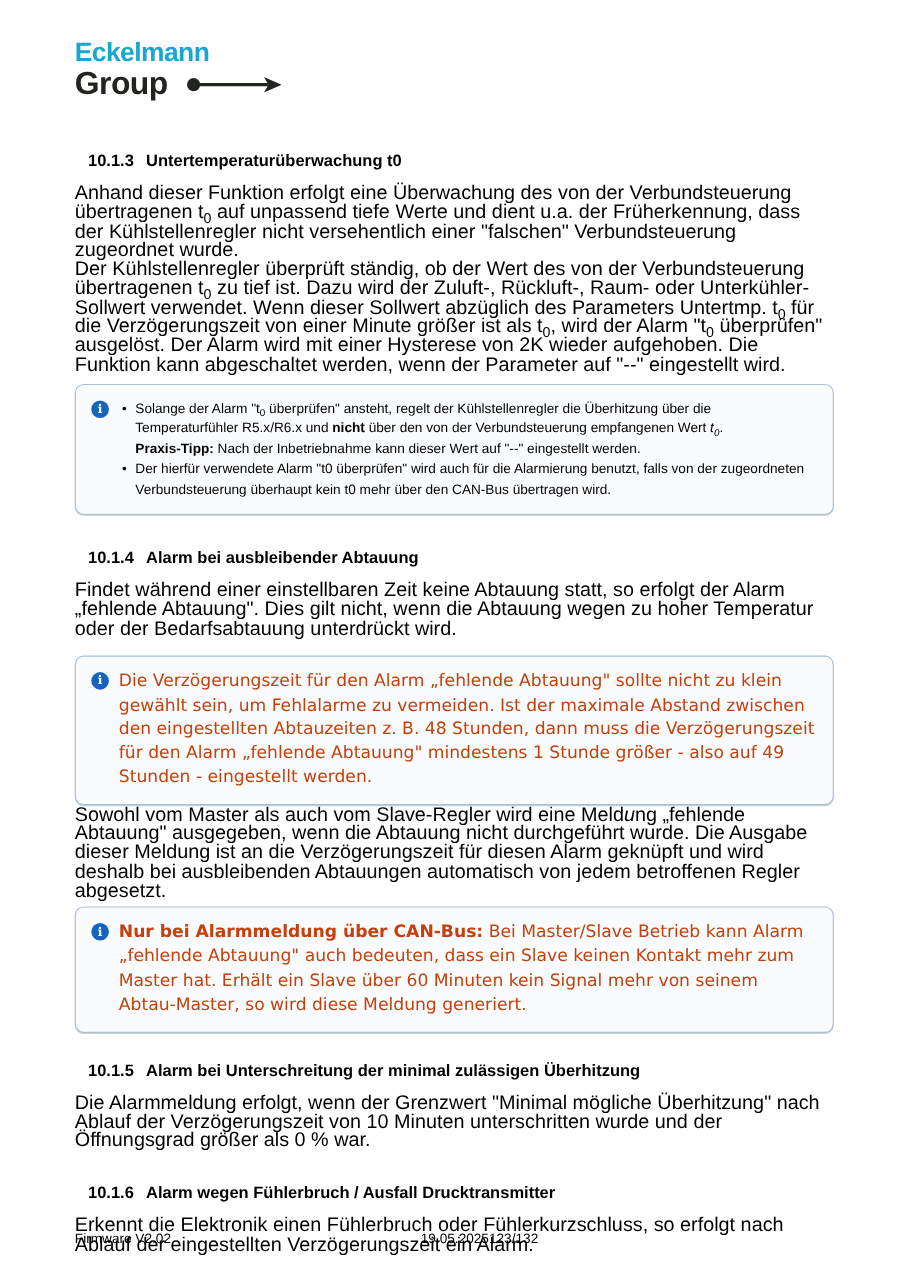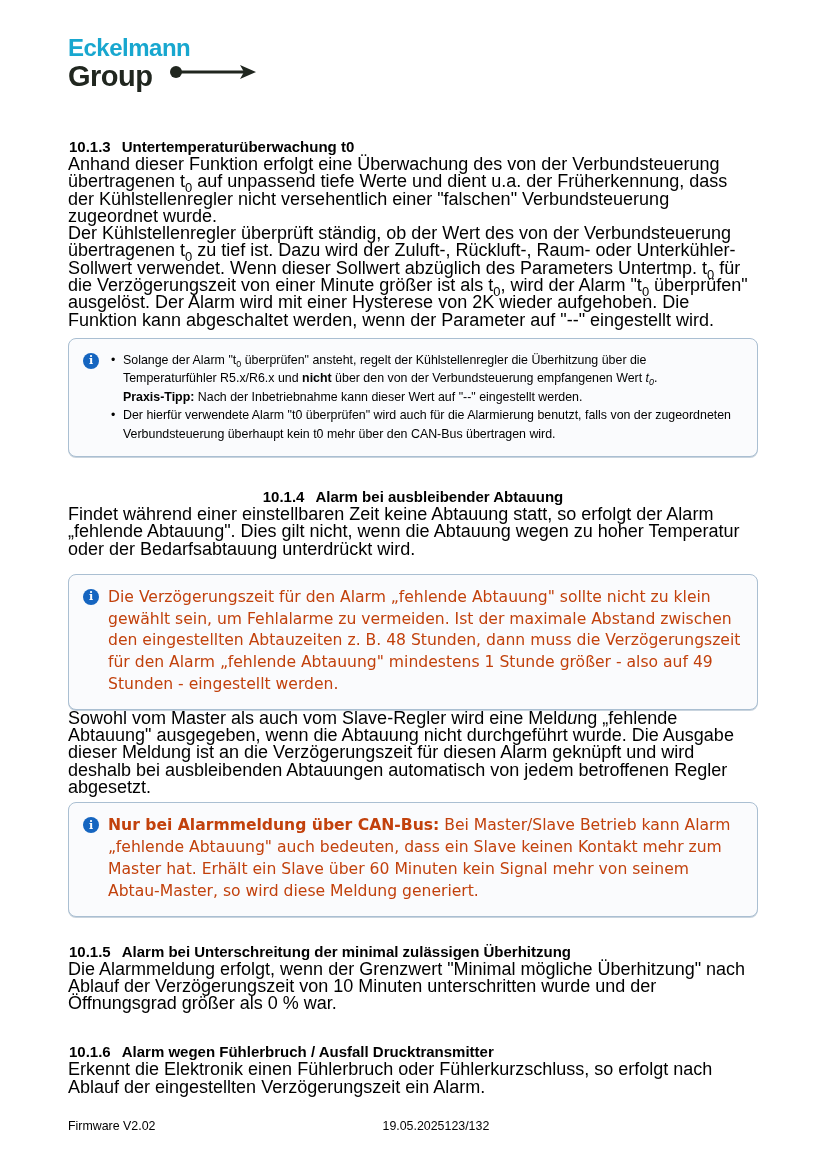--- a/index.html
+++ b/index.html
@@ -17,47 +17,47 @@
     width:690px;
   }
 
   
   .logo { line-height:1; }
   .logo-line1 {
     font-size:24px; font-weight:bold; letter-spacing:-0.5px;
     color:#18a7cf;
   }
   .logo-line2 {
-    display:flex; gap:15px;
+    display:flex; align-items:center; gap:15px;
     margin-top:2px;
   }
   .logo-word2 {
     font-size:29px; font-weight:bold; letter-spacing:-0.5px;
     color:#20261f;
   }
   .logo-arrow svg { display:block; }
 
   
   .section-heading {
     font-size:15px; font-weight:bold;
-    margin:1px;
+    margin:12px;
     display:flex;
   }
   .section-heading .num { margin-right:11px; }
   p.body {
     font-size:18px; line-height:17.3px;
     margin:0;
   }
   sub { font-size:0.72em; line-height:0; }
 
   .h-1013 { margin-top:47px; }
   .p-1013a { margin-top:9px; }
   .p-1013b { margin-top:6px; }
   .box1 { margin-top:9px; }
-  .h-1014 { margin-top:31px;justify-content:center; }
+  .h-1014 { margin-top:31px; }
   .p-1014 { margin-top:9px; }
   .box2 { margin-top:16px; }
   .master-h {
     font-size:12.4px; font-weight:bold; line-height:17.3px;
     margin:13px 0 0 0;
   }
   .master-p { margin-top:0; }
   .box3 { margin-top:6px; }
   .h-1015 { margin-top:26px; }
   .p-1015 { margin-top:10px; }

